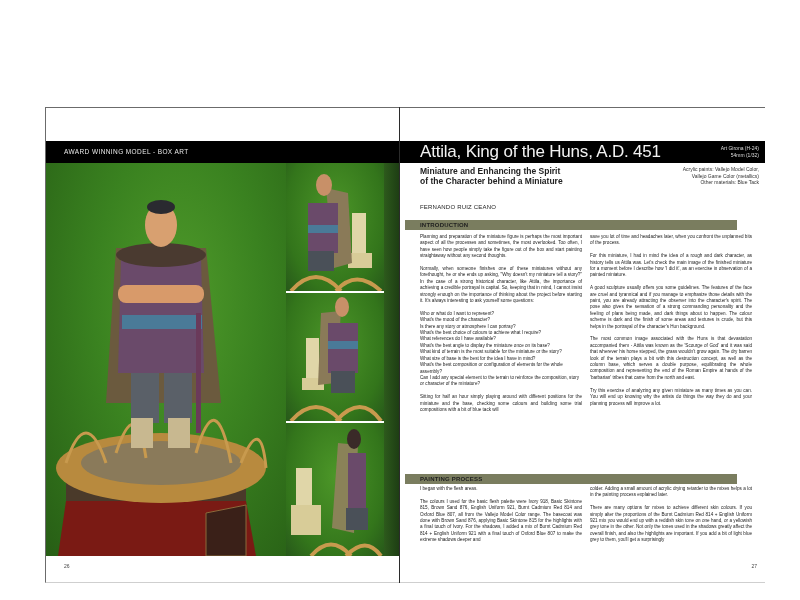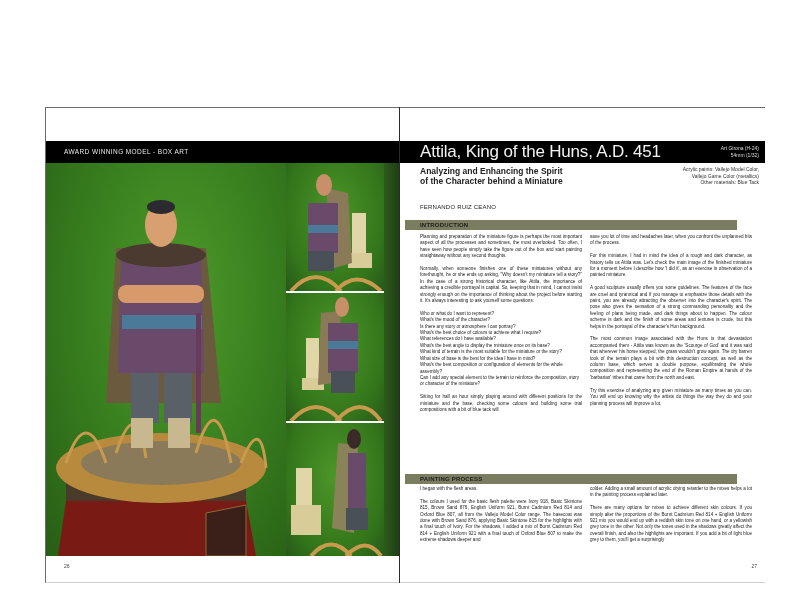--- a/index.html
+++ b/index.html
@@ -144,21 +144,21 @@
   <div class="page-right">
     <div class="right-bar">
       <h1 class="article-title">Attila, King of the Huns, A.D. 451</h1>
       <div class="title-meta">
         <div>Art Girona (H-24)</div>
         <div>54mm (1/32)</div>
       </div>
     </div>
 
     <div class="subtitle">
-      <div>Analyzing and Enhancing the Spirit</div>
+      <div>Miniature and Enhancing the Spirit</div>
       <div>of the Character behind a Miniature</div>
     </div>
 
     <div class="materials">
       <div>Acrylic paints: Vallejo Model Color,</div>
       <div>Vallejo Game Color (metallics)</div>
       <div>Other materials: Blue Tack</div>
     </div>
 
     <div class="author">FERNANDO RUIZ CEANO</div>

